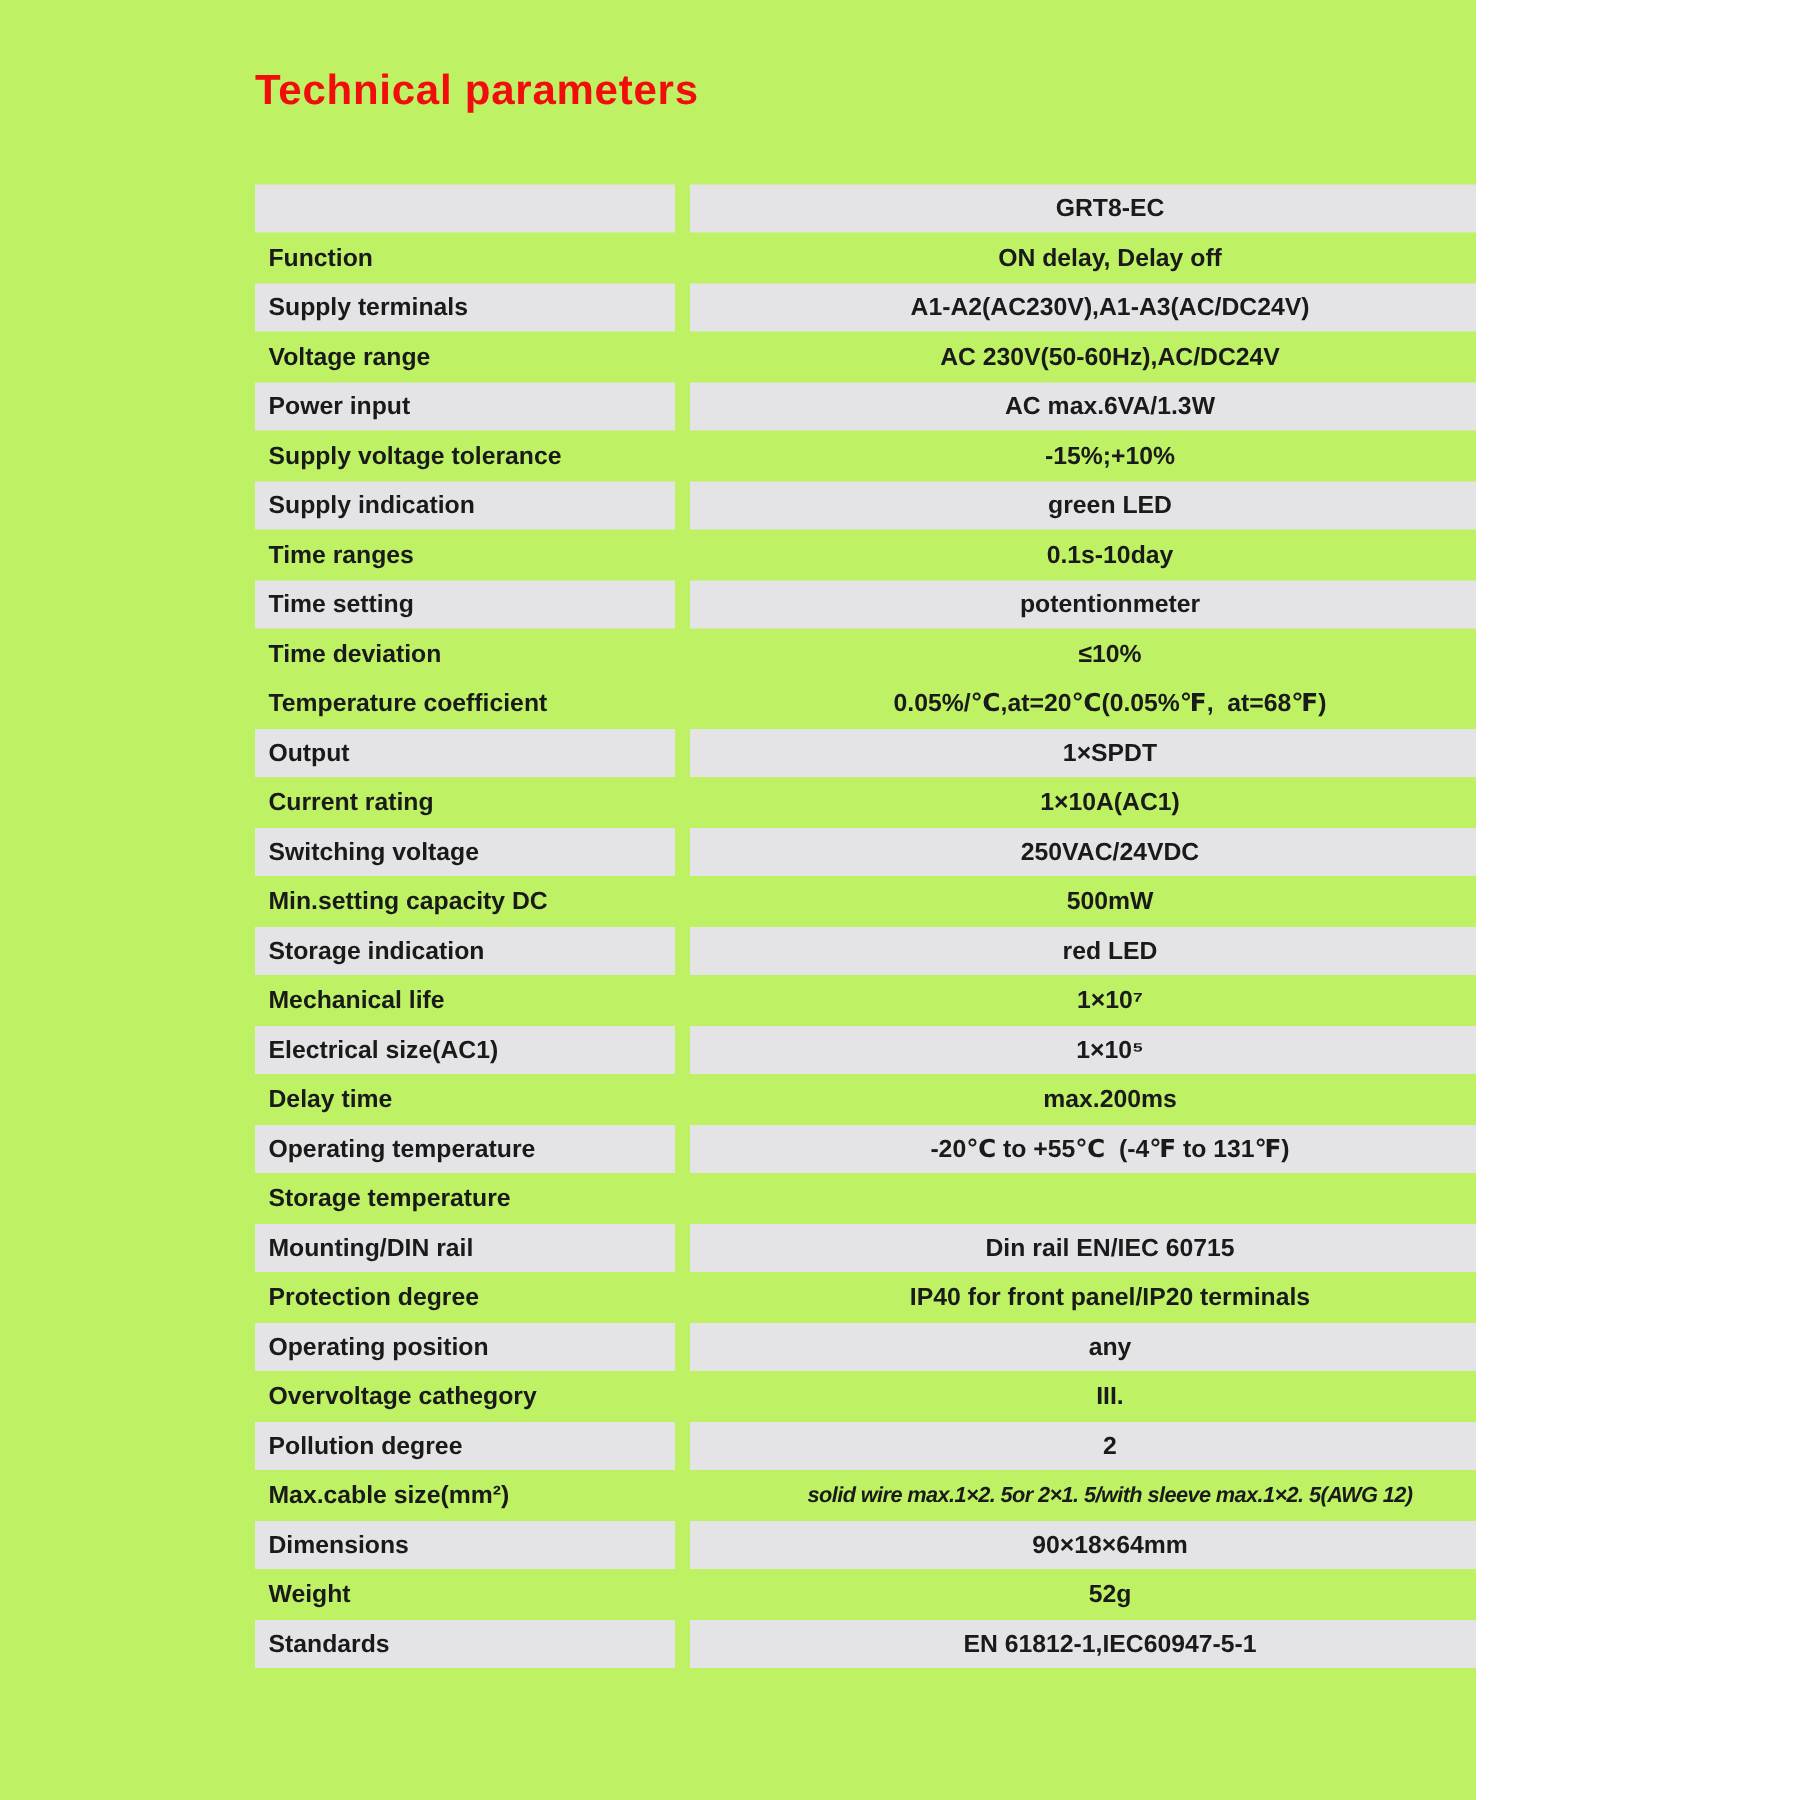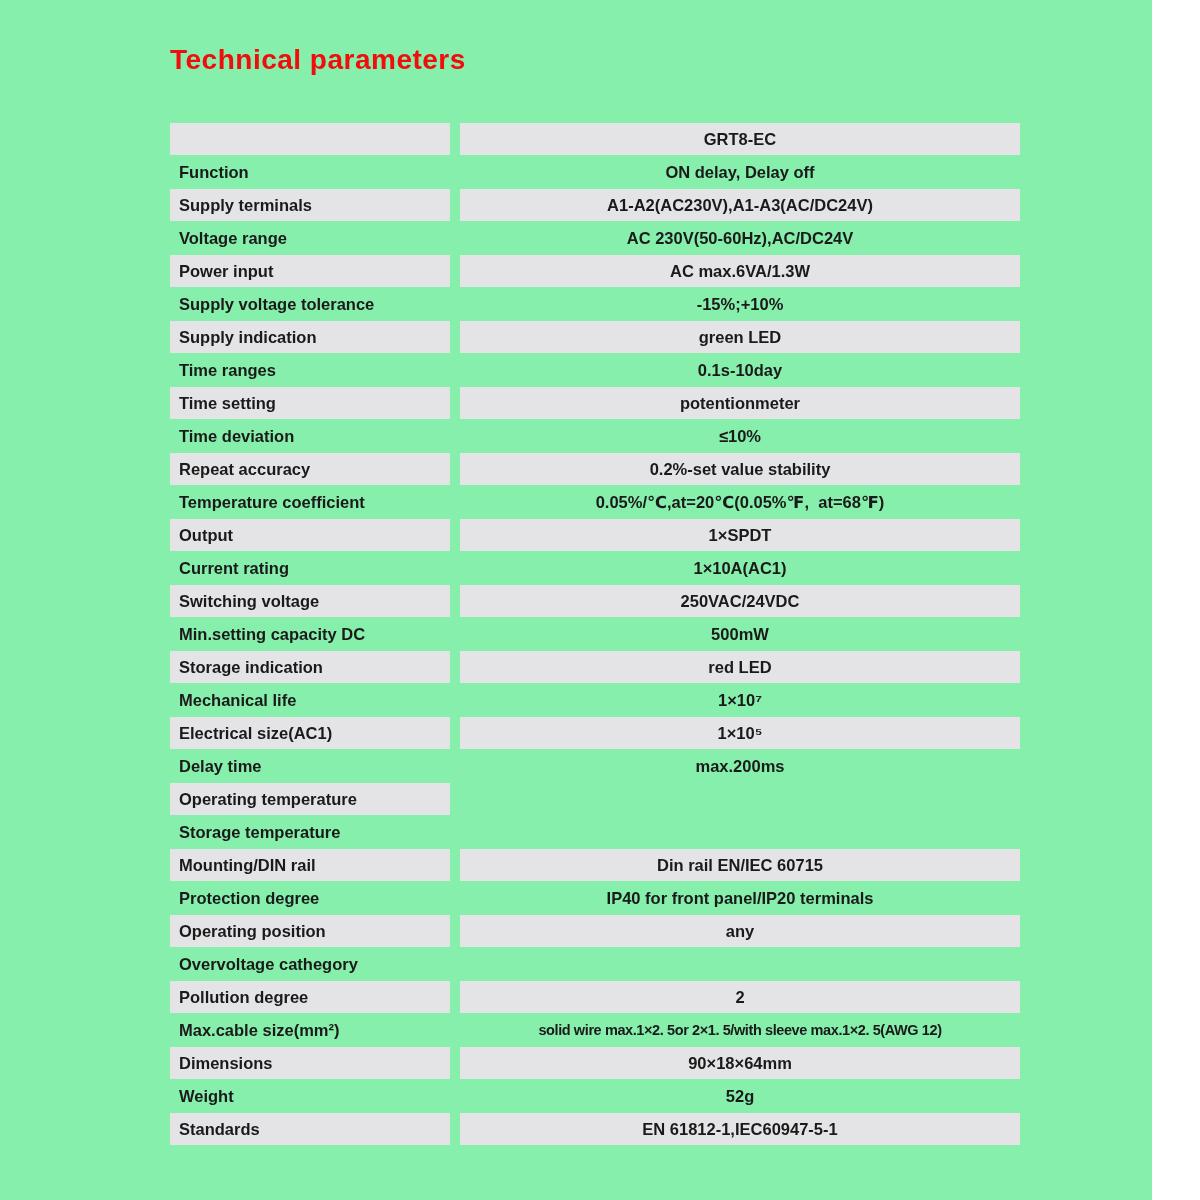--- a/index.html
+++ b/index.html
@@ -11,23 +11,23 @@
   html, body {
     margin: 0;
     padding: 0;
     width: 1200px;
     height: 1200px;
     background: #ffffff;
     font-family: "Liberation Sans", "DejaVu Sans", sans-serif;
   }
   .page {
     position: relative;
-    width: 1152px;
+    width: 984px;
     height: 1200px;
-    background: #86efac;
+    background: #bef264;
     overflow: hidden;
   }
   .page-title {
     position: absolute;
     left: 170px;
     top: 44px;
     margin: 0;
     font-size: 28px;
     font-weight: bold;
     letter-spacing: 0.5px;
@@ -62,20 +62,21 @@
     justify-content: center;
     text-align: left;
     white-space: nowrap;
   }
   .spec-row.shaded .cell {
     background: var(--row-gray);
   }
   .cell.value.small {
     font-size: 14.5px;
     letter-spacing: -0.4px;
+    font-style: italic;
   }
 </style>
 </head>
 <body>
 
 <div class="page">
   <h1 class="page-title">Technical parameters</h1>
 
   <div class="spec-table" id="spec-table">
       <div class="spec-row shaded">
@@ -111,24 +112,20 @@
         <div class="cell value">0.1s-10day</div>
       </div>
       <div class="spec-row shaded">
         <div class="cell label">Time setting</div>
         <div class="cell value">potentionmeter</div>
       </div>
       <div class="spec-row plain">
         <div class="cell label">Time deviation</div>
         <div class="cell value">≤10%</div>
       </div>
-      <div class="spec-row shaded">
-        <div class="cell label">Repeat accuracy</div>
-        <div class="cell value">0.2%-set value stability</div>
-      </div>
       <div class="spec-row plain">
         <div class="cell label">Temperature coefficient</div>
         <div class="cell value">0.05%/℃,at=20℃(0.05%℉,&nbsp; at=68℉)</div>
       </div>
       <div class="spec-row shaded">
         <div class="cell label">Output</div>
         <div class="cell value">1×SPDT</div>
       </div>
       <div class="spec-row plain">
         <div class="cell label">Current rating</div>
@@ -153,38 +150,40 @@
       <div class="spec-row shaded">
         <div class="cell label">Electrical size(AC1)</div>
         <div class="cell value">1×10⁵</div>
       </div>
       <div class="spec-row plain">
         <div class="cell label">Delay time</div>
         <div class="cell value">max.200ms</div>
       </div>
       <div class="spec-row shaded">
         <div class="cell label">Operating temperature</div>
+        <div class="cell value">-20℃ to +55℃&nbsp; (-4℉ to 131℉)</div>
       </div>
       <div class="spec-row plain">
         <div class="cell label">Storage temperature</div>
       </div>
       <div class="spec-row shaded">
         <div class="cell label">Mounting/DIN rail</div>
         <div class="cell value">Din rail EN/IEC 60715</div>
       </div>
       <div class="spec-row plain">
         <div class="cell label">Protection degree</div>
         <div class="cell value">IP40 for front panel/IP20 terminals</div>
       </div>
       <div class="spec-row shaded">
         <div class="cell label">Operating position</div>
         <div class="cell value">any</div>
       </div>
       <div class="spec-row plain">
         <div class="cell label">Overvoltage cathegory</div>
+        <div class="cell value">III.</div>
       </div>
       <div class="spec-row shaded">
         <div class="cell label">Pollution degree</div>
         <div class="cell value">2</div>
       </div>
       <div class="spec-row plain">
         <div class="cell label">Max.cable size(mm²)</div>
         <div class="cell value small">solid wire max.1×2. 5or 2×1. 5/with sleeve max.1×2. 5(AWG 12)</div>
       </div>
       <div class="spec-row shaded">

